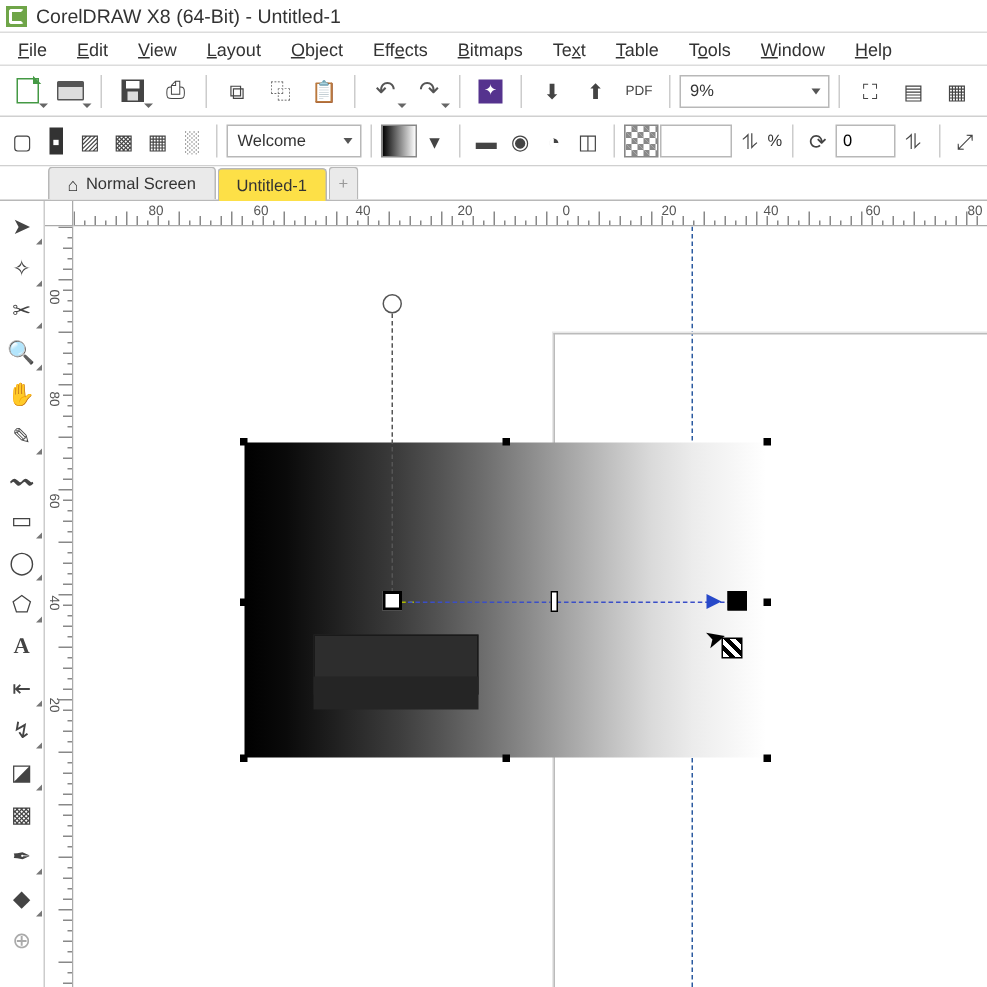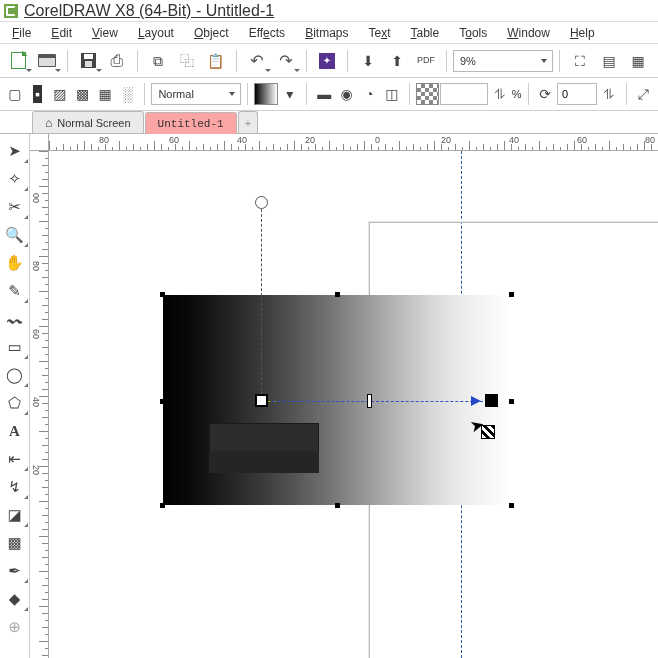--- a/index.html
+++ b/index.html
@@ -25,21 +25,21 @@
     .app-logo {
       width: 14px; height: 14px; margin-right: 6px;
       background: #6fa548;
       display: inline-block; position: relative;
     }
     .app-logo::after{
       content:''; position:absolute; inset:2px;
       border:2px solid #fff; border-radius:2px;
       border-right-color:transparent;
     }
-    .title-text { font-size: 16px; text-decoration: underline; }
+    .title-text { font-size: 13px; }
 
     
     .menubar {
       height: 22px;
       background: #fff;
       display: flex; align-items: center;
       border-bottom: 1px solid #dcdcdc;
       padding: 0 2px;
     }
     .menu-item {
@@ -104,21 +104,21 @@
       height:23px; background:#fff; display:flex; align-items:flex-end;
       border-bottom:1px solid #b8b8b8; padding-left:32px;
     }
     .doc-tab{
       height:22px; padding:0 12px; display:flex; align-items:center;
       border:1px solid #b8b8b8; border-bottom:none;
       background:#eaeaea; margin-right:1px; font-size:11px;
       border-top-left-radius:3px;border-top-right-radius:3px;
       cursor:default;
     }
-    .doc-tab.active{ background:#fca5a5; position:relative; top:1px;font-family:Liberation Mono, monospace;}
+    .doc-tab.active{ background:#fde047; position:relative; top:1px;}
     .doc-tab .home-ico{ margin-right:5px; font-size:12px;}
     .add-tab{ width:20px; text-align:center; color:#999; padding:0 6px;}
 
     
     .workspace{
       position:absolute; left:0; top:134px; right:0; bottom:0;
       display:flex;
     }
     .toolbox{
       width:30px; background:#fff; border-right:1px solid #ccc;
@@ -334,21 +334,21 @@
       <span class="mini-icon">▩</span>
     </div>
   <div class="tb-btn sm">
       <span class="mini-icon">▦</span>
     </div>
   <div class="tb-btn sm">
       <span class="mini-icon">░</span>
     </div>
   <div class="tb-sep"></div>
   <div class="tb-dropdown" style="min-width:90px;">
-      <span>Normal</span>
+      <span>Welcome</span>
     </div>
   <div class="tb-sep"></div>
   <span class="swatch grad"></span>
   <div class="tb-btn sm">
       <span class="mini-icon">▾</span>
     </div>
   <div class="tb-sep"></div>
   <div class="tb-btn sm">
       <span class="mini-icon">▬</span>
     </div>

